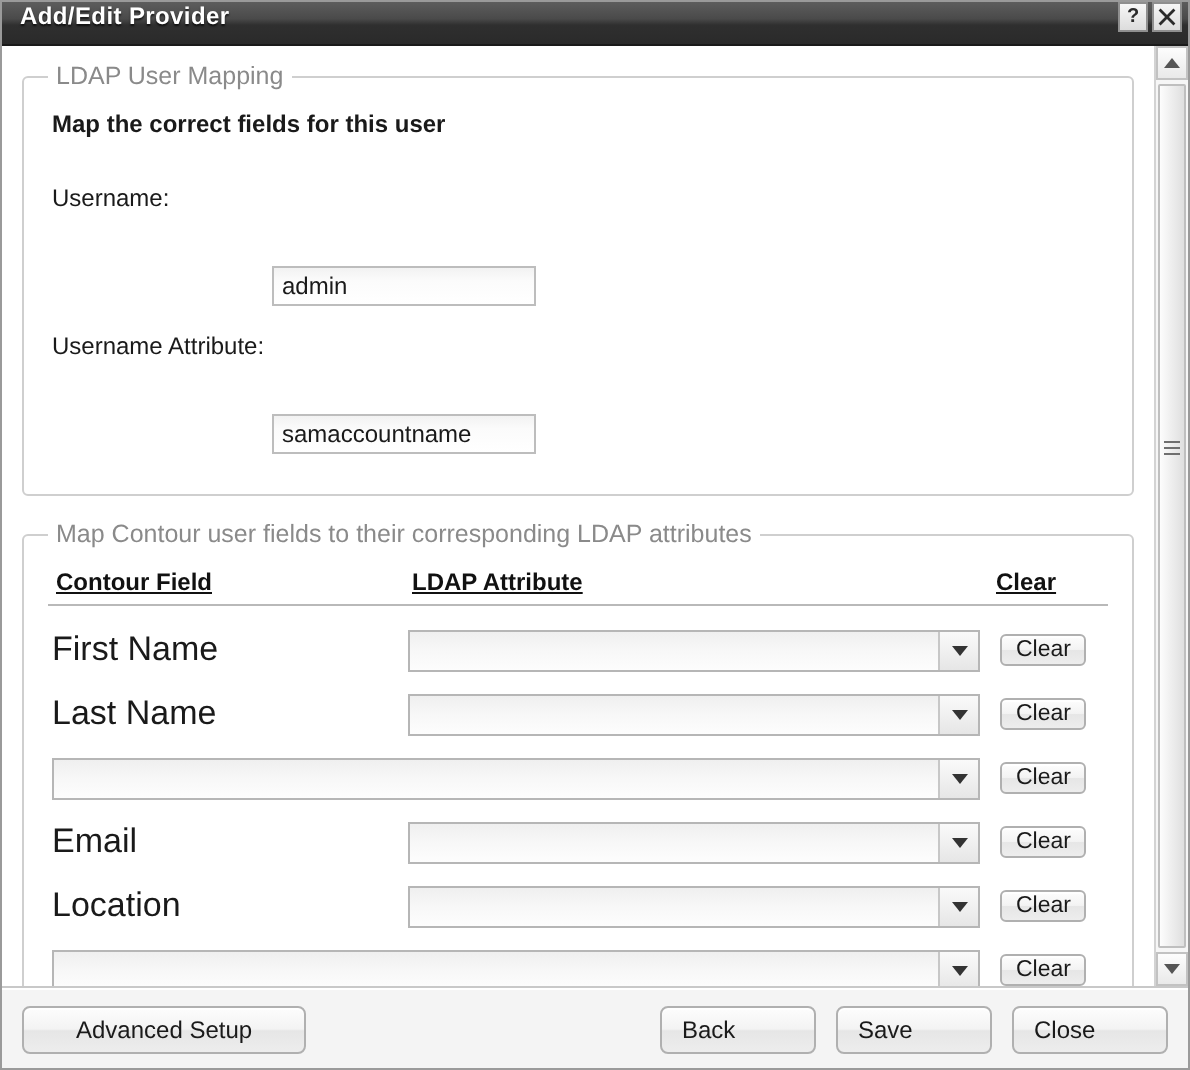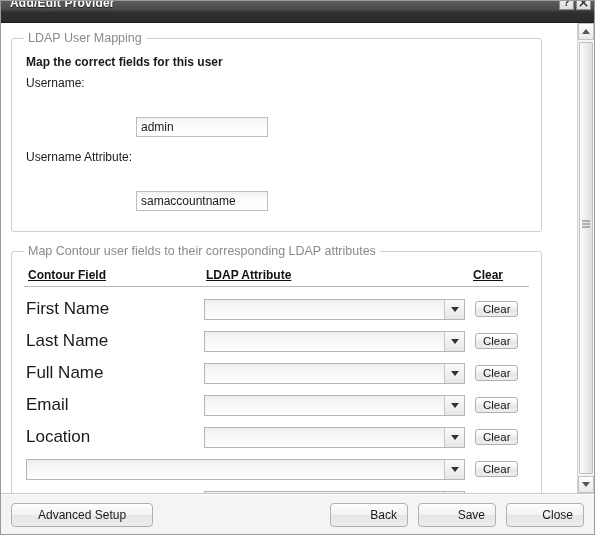--- a/index.html
+++ b/index.html
@@ -29,21 +29,21 @@
     overflow: hidden;
   }
 
   
   .titlebar {
     height: 22px;
     flex: 0 0 22px;
     background: linear-gradient(to bottom, #5d5d5d 0%, #4a4a4a 40%, #2f2f2f 55%, #2a2a2a 100%);
     border-bottom: 1px solid #1a1a1a;
     display: flex;
-    align-items: flex-end;
+    align-items: flex-start;
     padding: 0 3px 12px 9px;
     box-sizing: border-box;
   }
   .titlebar-title {
     color: #ffffff;
     font-size: 12px;
     font-weight: bold;
     letter-spacing: 0.2px;
     flex: 1 1 auto;
     white-space: nowrap;
@@ -71,21 +71,20 @@
   }
   .title-btn svg { display: block; }
 
   
   .client {
     flex: 1 1 auto;
     display: flex;
     min-height: 0;
     background: #ffffff;
     border-bottom: 1px solid #c8c8c8;
-    gap: 25px;
   }
   .content {
     flex: 1 1 auto;
     min-width: 0;
     background: #ffffff;
     padding: 8px 10px 4px 10px;
     box-sizing: border-box;
     overflow: hidden;
   }
 
@@ -165,21 +164,21 @@
     font-size: 12.5px;
     padding: 0 4px;
     margin-left: 2px;
   }
 
   
   .hint {
     font-size: 12px;
     color: #1a1a1a;
     font-weight: bold;
-    margin: 4px 0 4px 4px;
+    margin: 4px 0 20px 4px;
   }
   .form-row {
     display: flex;
     align-items: flex-start;
     margin: 0 0 10px 4px;
   }
   .form-row .lbl {
     width: 110px;
     flex: 0 0 110px;
     font-size: 12px;
@@ -296,21 +295,21 @@
     background: #f4f4f4;
     border-top: 1px solid #ffffff;
     display: flex;
     align-items: center;
     padding: 0 10px;
     box-sizing: border-box;
   }
   .footer-left { flex: 0 0 auto; }
   .footer-spacer { flex: 1 1 auto; }
   .footer-right { display: flex; gap: 10px; }
-  .btn-footer { min-width: 78px; padding: 4px 10px; text-align: right; }
+  .btn-footer { min-width: 78px; padding: 4px 10px; text-align: left; }
   .btn-adv { padding: 4px 26px; }
 </style>
 </head>
 <body>
 
 <div class="window">
 
   <div class="titlebar">
     <div class="titlebar-title">Add/Edit Provider</div>
     <div class="title-buttons">
@@ -383,21 +382,20 @@
                     <span class="chev"></span>
                   </div>
               </div>
             </div>
             <div class="clear-cell">
               <button class="btn btn-clear">Clear</button>
             </div>
           </div>
 
           <div class="map-row">
-            <div class="field-label">Full Name</div>
             <div class="combo-wrap">
               <div class="combo">
                 <div class="combo-value"></div>
                 <div class="combo-btn">
                     <span class="chev"></span>
                   </div>
               </div>
             </div>
             <div class="clear-cell">
               <button class="btn btn-clear">Clear</button>

